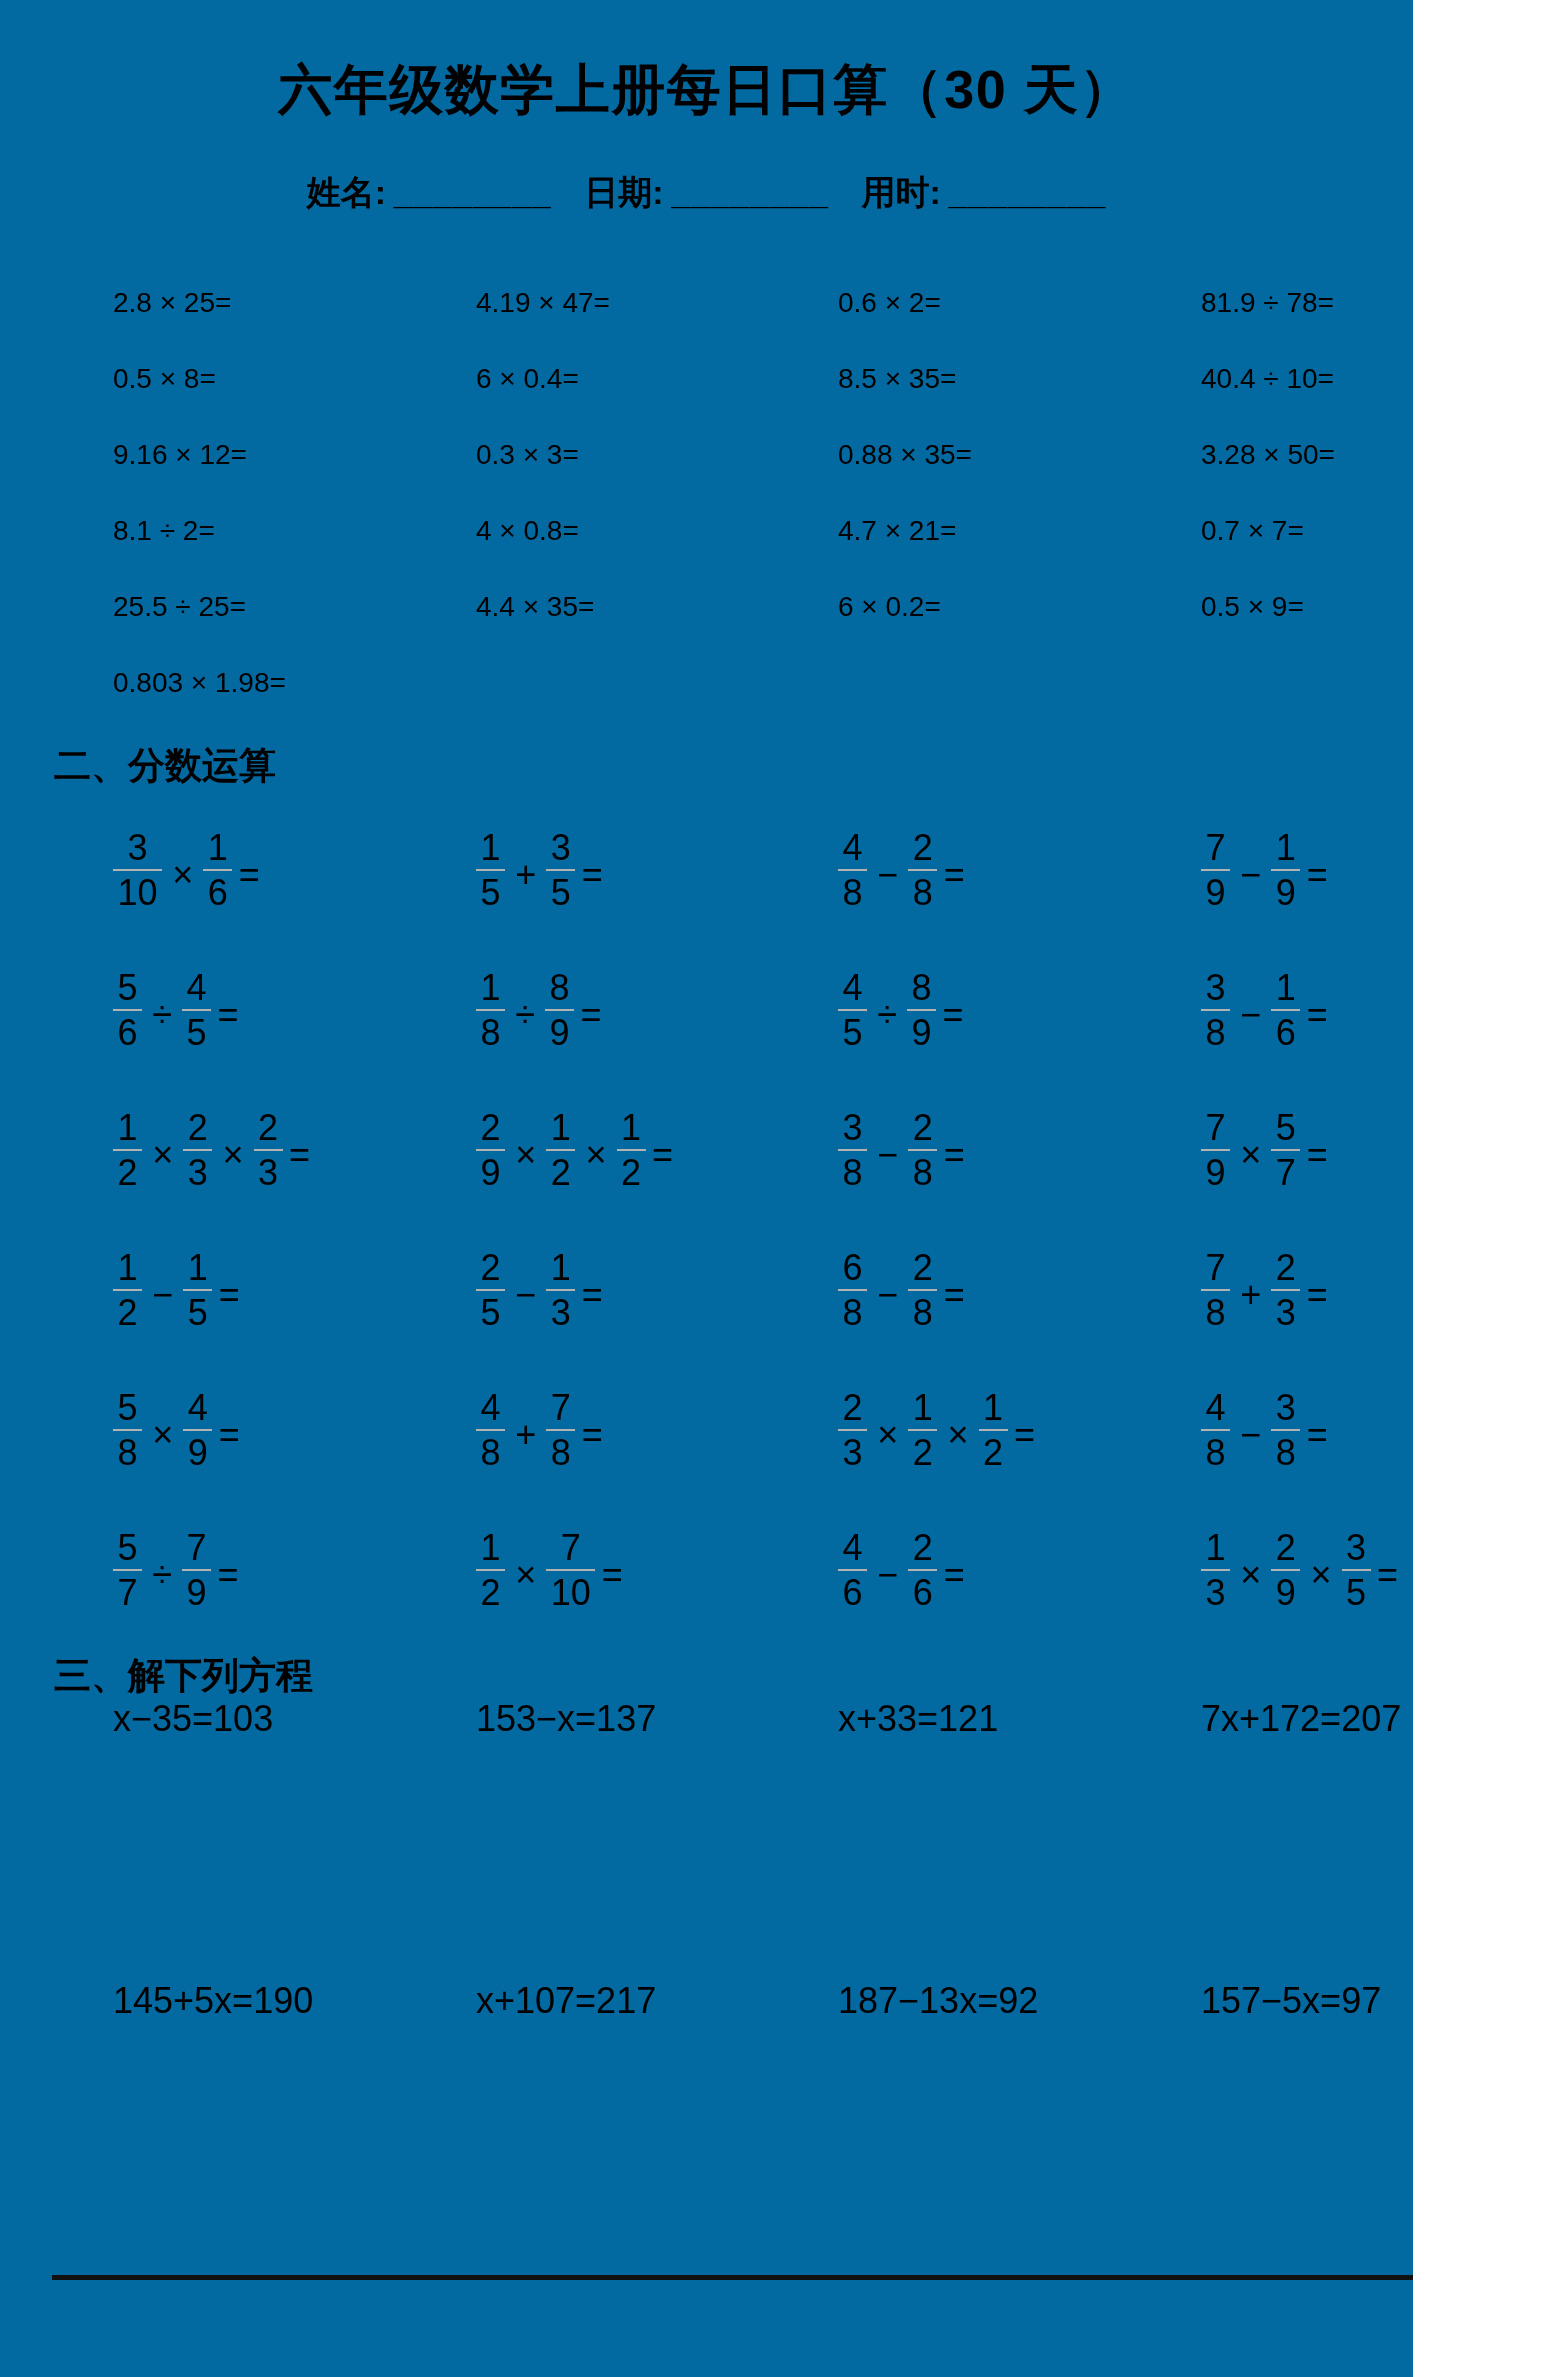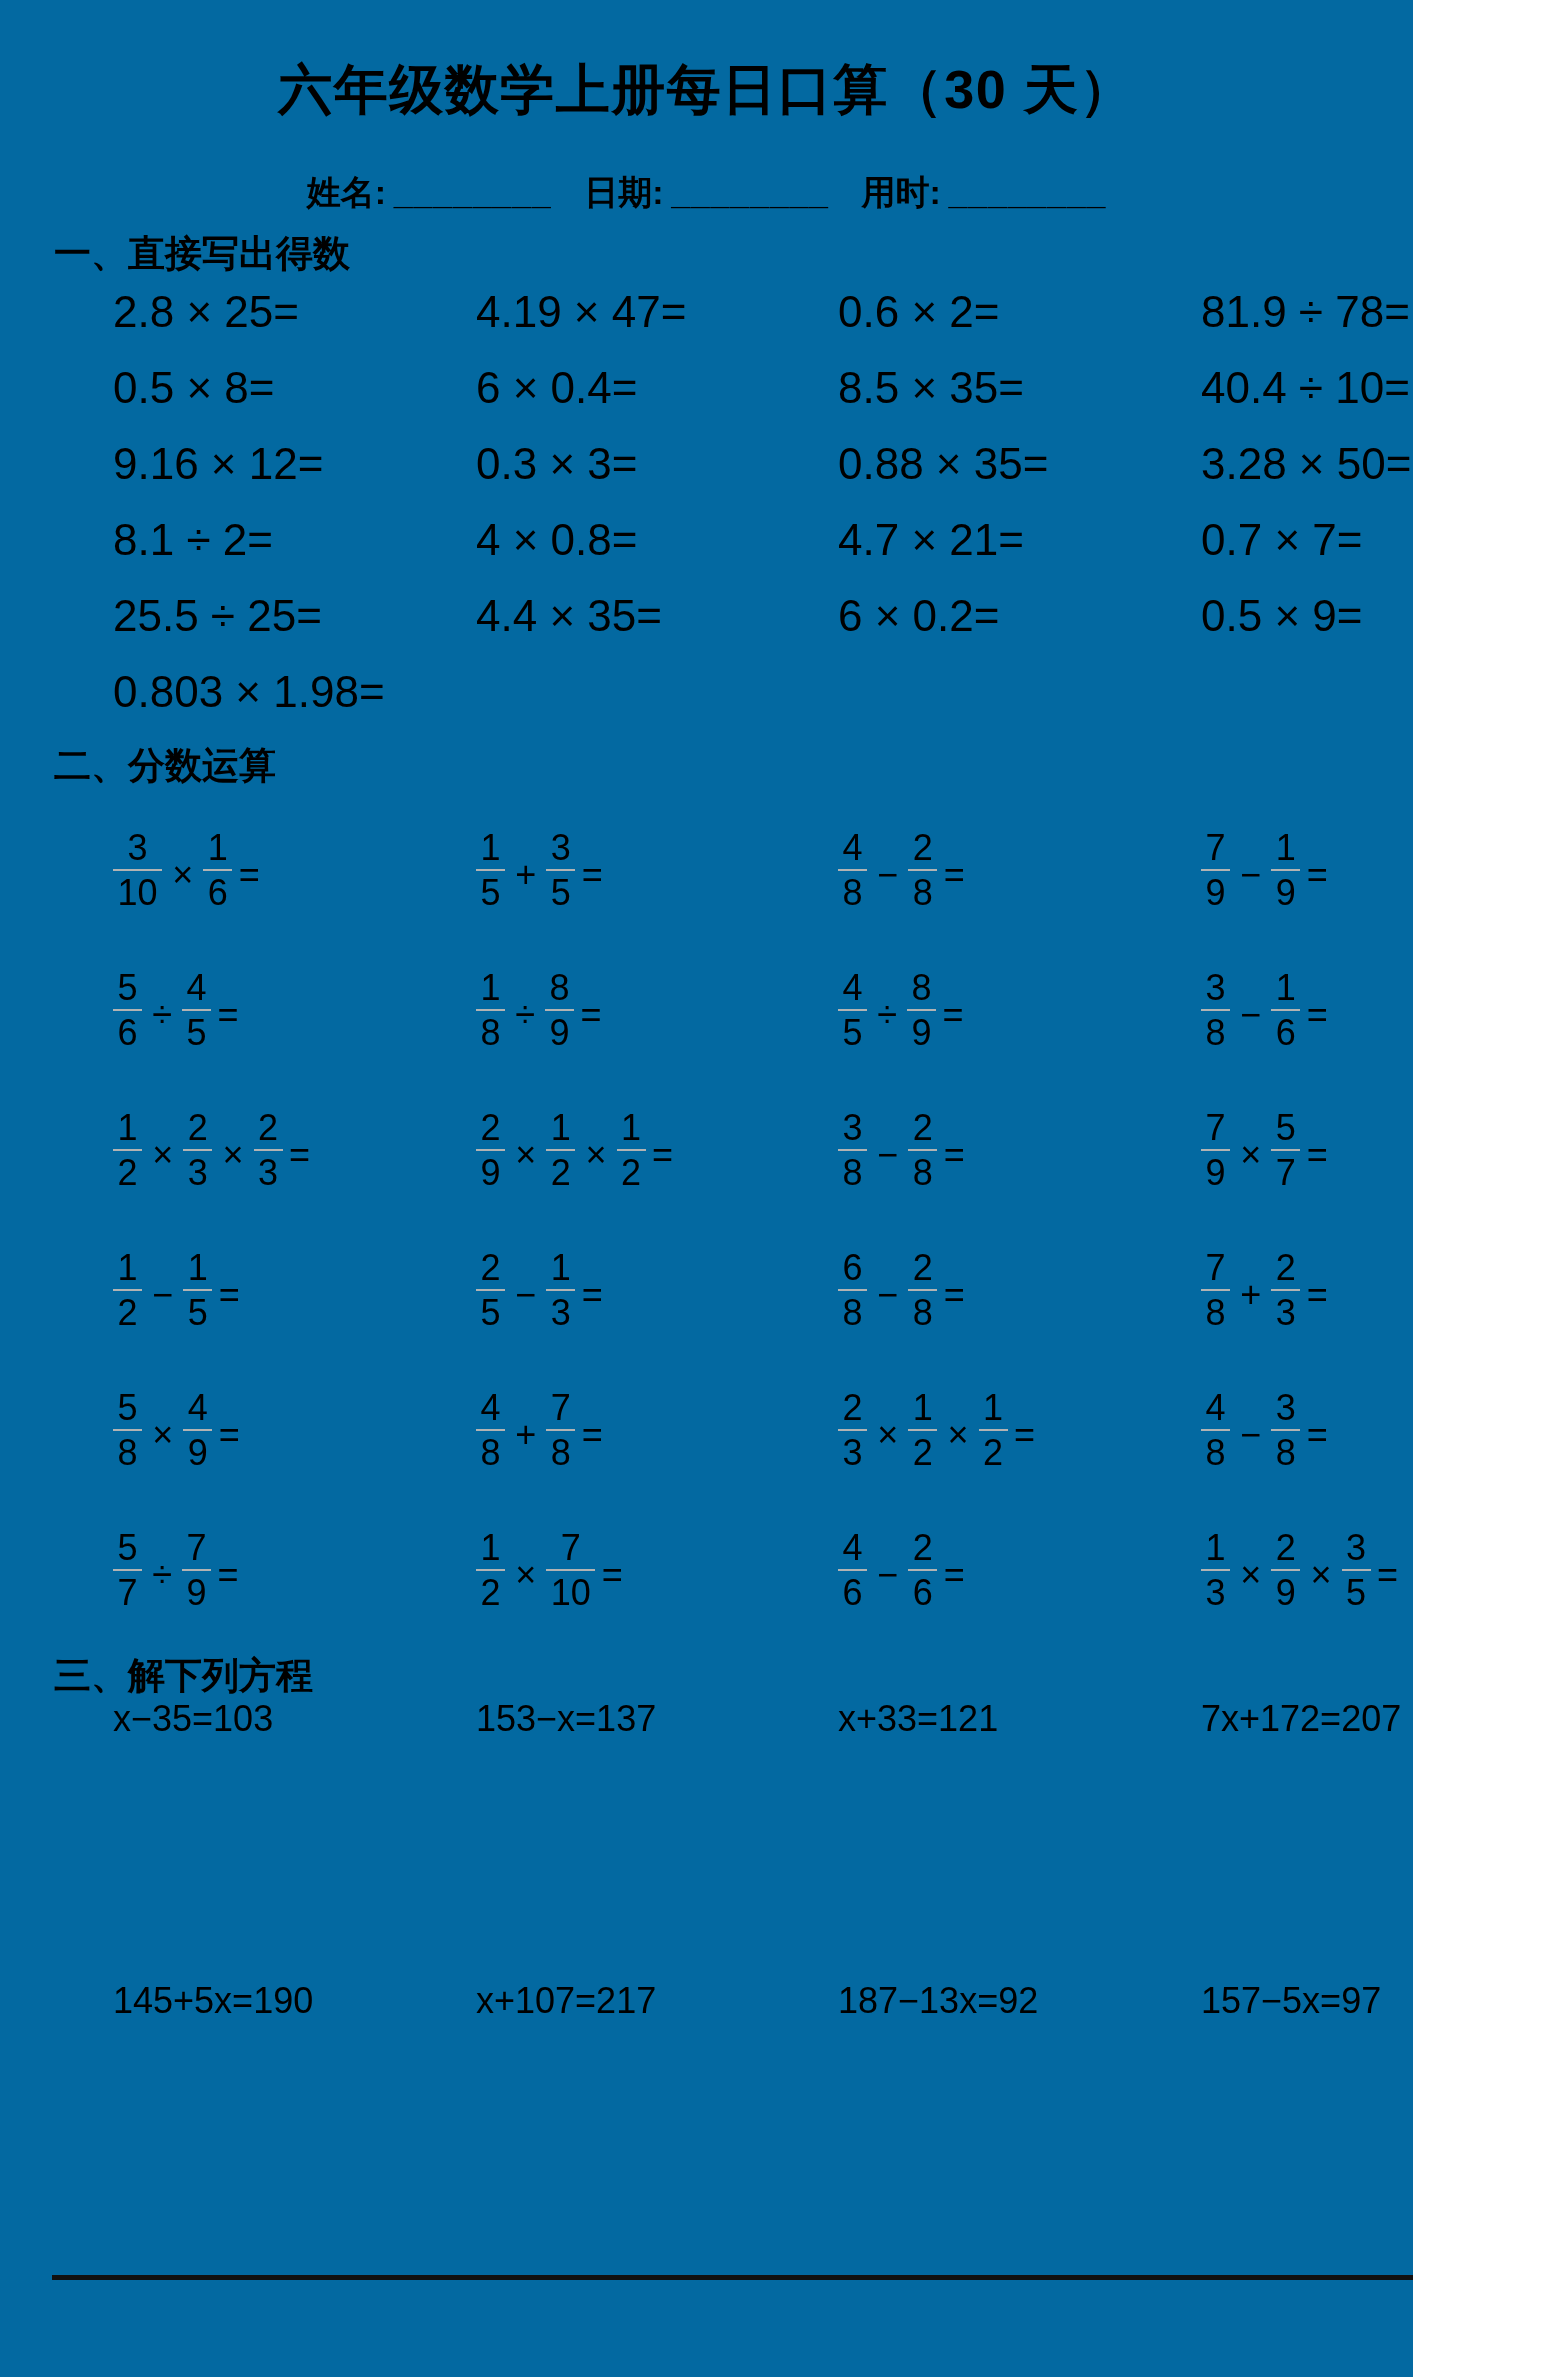--- a/index.html
+++ b/index.html
@@ -57,21 +57,21 @@
   .sec1-h { top: 229px; }
   .sec2-h { top: 741px; }
   .sec3-h { top: 1651px; }
 
   
   .s1 {
     position: absolute;
     top: 288px;
     left: 113px;
     right: 0;
-    font-size: 44px;
+    font-size: 28px;
   }
   .s1-row {
     display: grid;
     grid-template-columns: 363px 362px 363px 1fr;
     height: 76px;
     align-items: start;
   }
   .s1-row.wide { grid-template-columns: 482px 483px 1fr; }
   .expr { white-space: nowrap; line-height: 1.1; }
 
@@ -151,21 +151,20 @@
 <div class="page">
 
   <h1 class="title">六年级数学上册每日口算（30 天）</h1>
 
   <div class="meta">
     <span class="group"><span>姓名:</span><span class="blank">________</span></span>
     <span class="group"><span>日期:</span><span class="blank">________</span></span>
     <span class="group"><span>用时:</span><span class="blank">________</span></span>
   </div>
 
-  <h2 class="sec sec1-h">一、直接写出得数</h2>
   <div class="s1" id="s1-rows">
       <div class="s1-row">
         <span class="expr">2.8 × 25=</span>
         <span class="expr">4.19 × 47=</span>
         <span class="expr">0.6 × 2=</span>
         <span class="expr">81.9 ÷ 78=</span>
       </div>
       <div class="s1-row">
         <span class="expr">0.5 × 8=</span>
         <span class="expr">6 × 0.4=</span>

